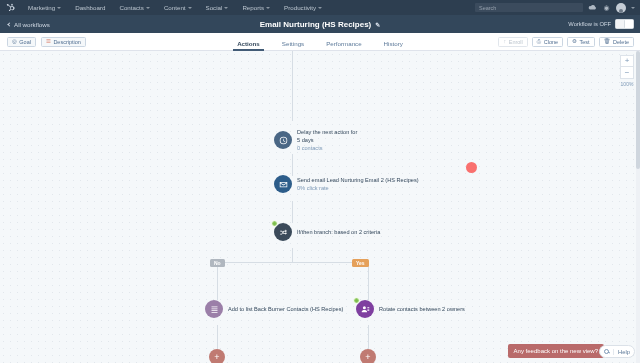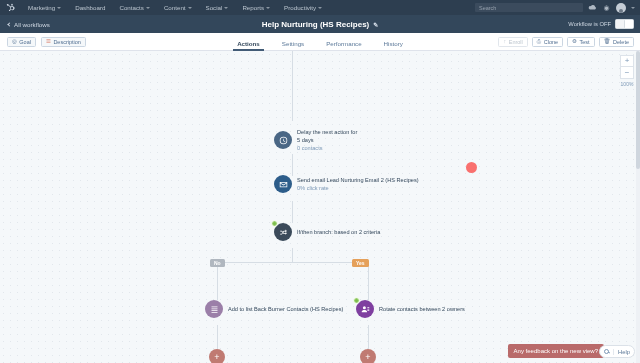--- a/index.html
+++ b/index.html
@@ -373,21 +373,21 @@
     <span class="nav-caret-sm"></span>
   </div>
 </div>
 
 <div class="titlebar">
   <div class="back-link">
     <span class="back-chev"></span>
     <span>All workflows</span>
   </div>
   <div class="wf-title">
-    <span>Help Nurturing (HS Recipes)</span>
+    <span>Email Nurturing (HS Recipes)</span>
     <span class="pencil">✎</span>
   </div>
   <div class="title-right">
     <span class="wf-status">Workflow is OFF</span>
     <div class="toggle">
       <div class="toggle-knob"></div>
     </div>
   </div>
 </div>
 

